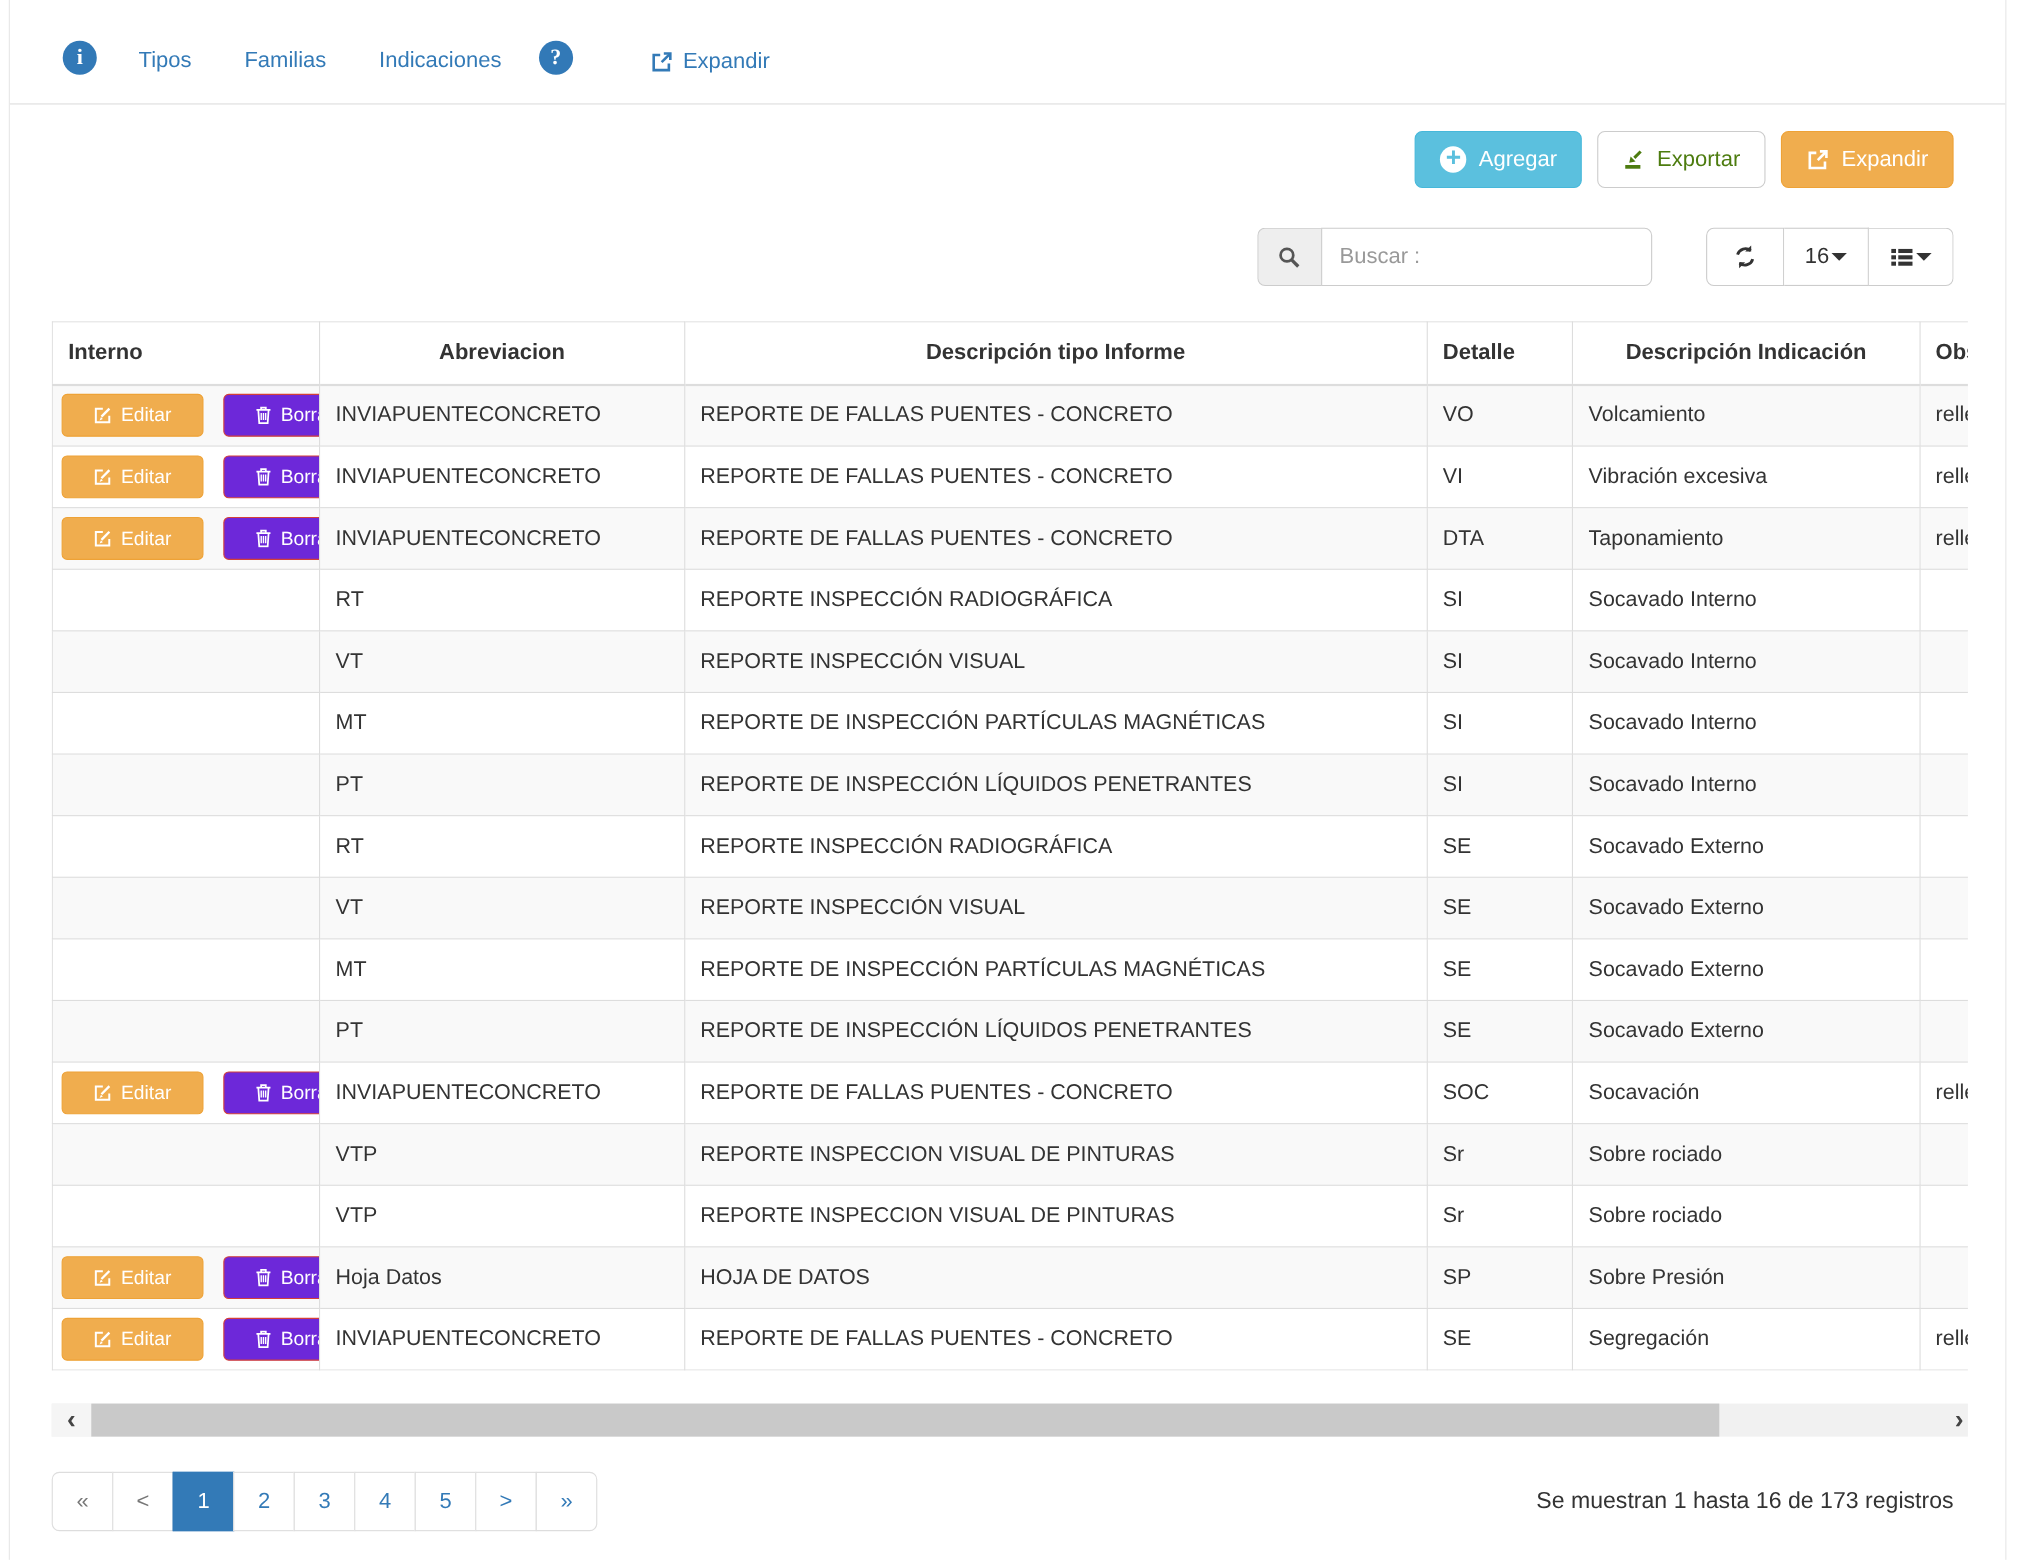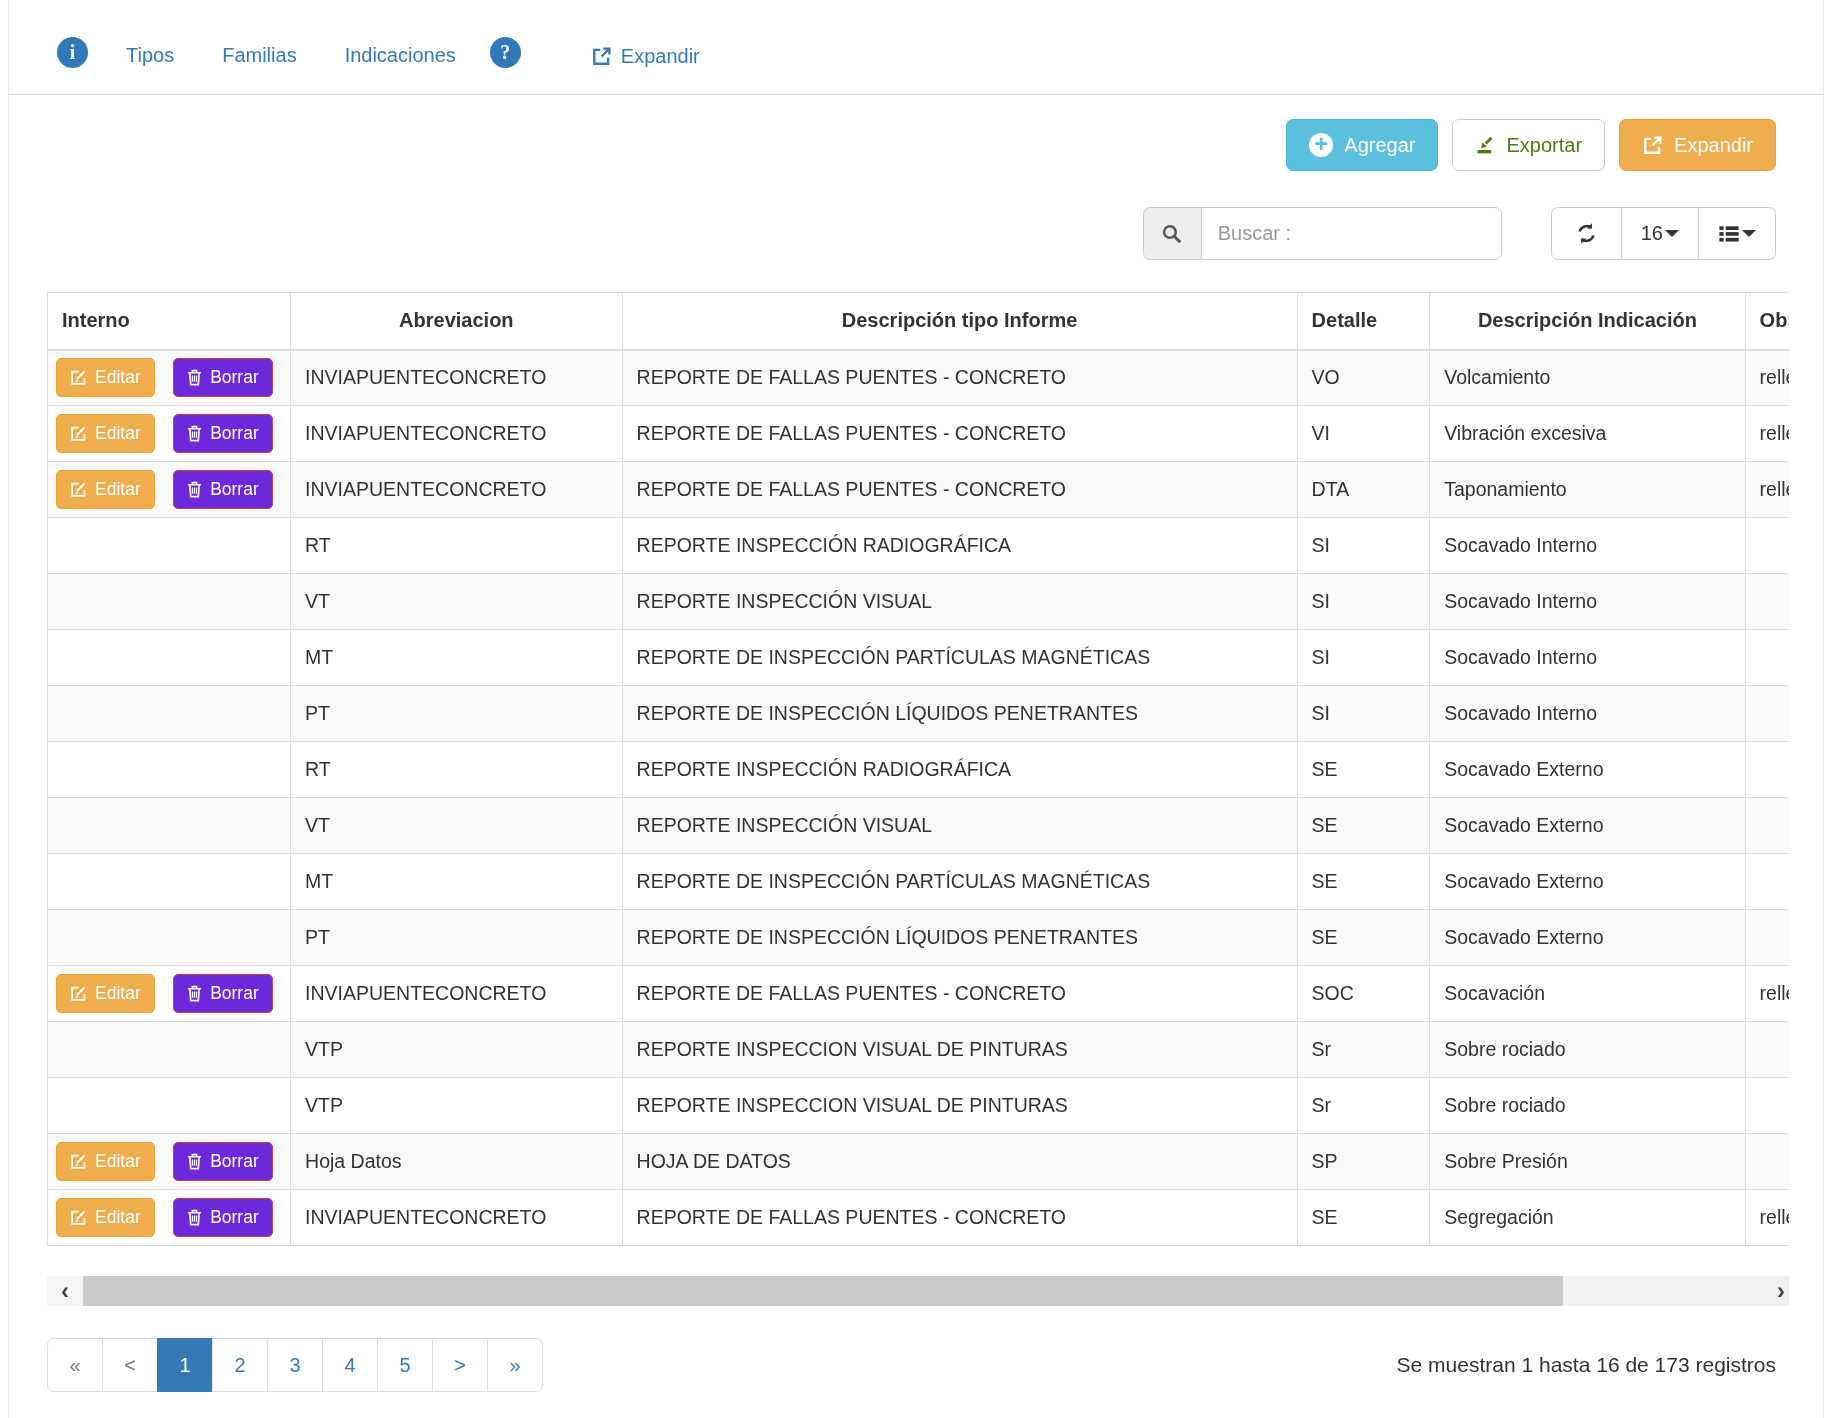--- a/index.html
+++ b/index.html
@@ -49,21 +49,21 @@
 
   
   .table-wrap { margin:32px 0 0 38px; width:1742px; overflow:hidden; }
   table { border-collapse:collapse; table-layout:fixed; width:2000px; }
   th, td { border:1px solid #ddd; font-size:19.5px; padding:0 14px; height:56px; white-space:nowrap; overflow:hidden; }
   th { font-size:20px; font-weight:bold; border-bottom:2px solid #ddd; height:57px; }
   .c0 { width:242px; } .c1 { width:330px; } .c2 { width:672px; } .c3 { width:132px; } .c4 { width:314px; } .c5 { width:300px; }
   th.c1, th.c2, th.c4 { text-align:center; }
   th.c0, th.c3, th.c5, td { text-align:left; }
   tbody tr:nth-child(odd) { background:#f9f9f9; }
-  .btn-sm { height:39px; padding:0 13px; font-size:17.5px; border-radius:5px; display:inline-flex;
+  .btn-sm { height:39px; padding:0 28px; font-size:17.5px; border-radius:5px; display:inline-flex;
     align-items:center; gap:8px; border:1px solid transparent; cursor:pointer; color:#fff; }
   .btn-edit { background:#f0ad4e; border-color:#eea236; }
   .btn-delete { background:#6d28d9; border-color:#d43f3a; margin-left:13px; }
   td.c0 { padding-left:8px; }
 
   
   .hscroll { margin:30px 0 0 38px; width:1742px; height:30px; background:#f1f1f1; position:relative; }
   .hs-left { position:absolute; left:0; top:0; width:36px; height:30px; background:#f5f5f5;
     display:flex; align-items:center; justify-content:center; color:#444; font-size:24px; font-weight:bold; cursor:pointer; }
   .hs-thumb { position:absolute; left:36px; top:0; width:1480px; height:30px; background:#c9c9c9; cursor:grab; }

